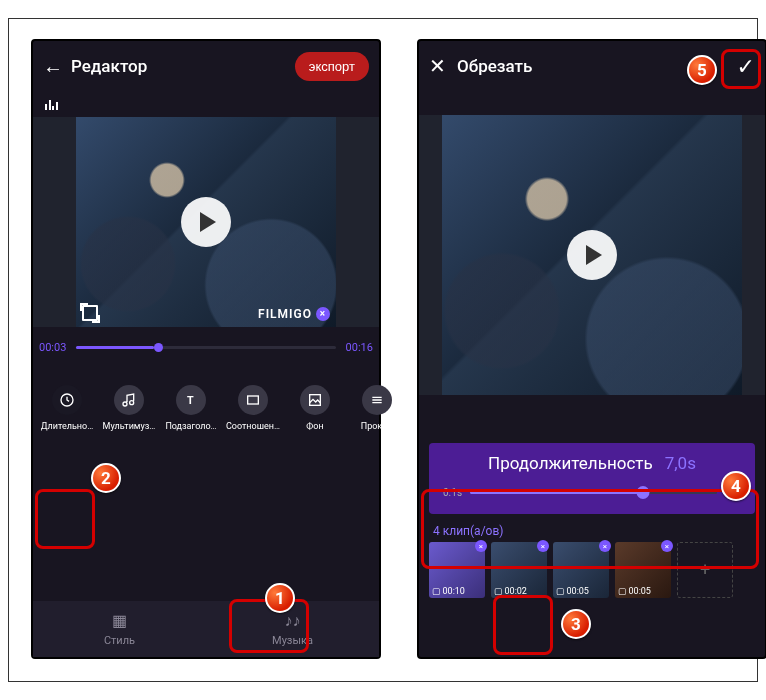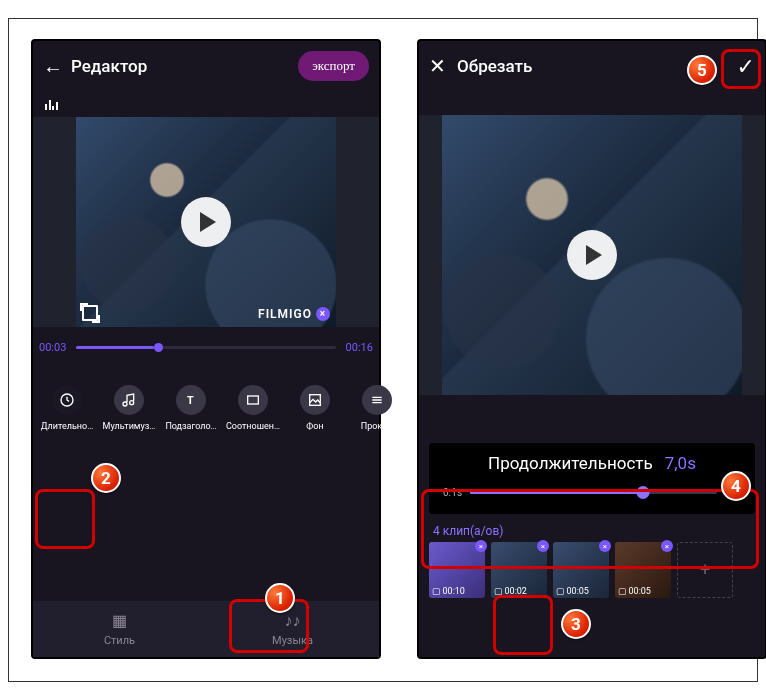--- a/index.html
+++ b/index.html
@@ -37,27 +37,26 @@
     display: flex;
     align-items: center;
     padding: 0 10px;
     color: #fff;
     font-size: 17px;
     font-weight: 500;
   }
   .topbar .arrow { width: 28px; font-size: 20px; }
   .topbar .title { flex: 1; }
   .export-btn {
-    background: #701a75;
+    background: #b91c1c;
     color: #fff;
     font-size: 13px;
     padding: 7px 14px;
     border-radius: 16px;
     border: none;
-    font-family: Liberation Serif, serif;
   }
   .topbar .check { font-size: 22px; color: #fff; }
 
   
   .minibar {
     height: 26px;
     padding: 0 12px;
     display: flex;
     align-items: center;
   }
@@ -193,21 +192,21 @@
     display:flex;flex-direction:column;align-items:center;justify-content:center;
     color:#8a8696;font-size:11px; gap:4px;
   }
   .botitem.active { color:#8c72ff; }
   .botitem .bic { font-size:16px; }
 
   
   .duration-panel {
     margin: 8px 10px 0;
     padding: 10px 14px 16px;
-    background:#000000;
+    background:#4c1d95;
     border-radius:4px;
     color:#fff;
   }
   .duration-row {
     display:flex;justify-content:center;align-items:baseline;gap:12px;
     font-size:17px;
   }
   .duration-row .val { color:#8c72ff; font-weight:400; }
   .slider-row {
     display:flex;align-items:center;gap:8px;

